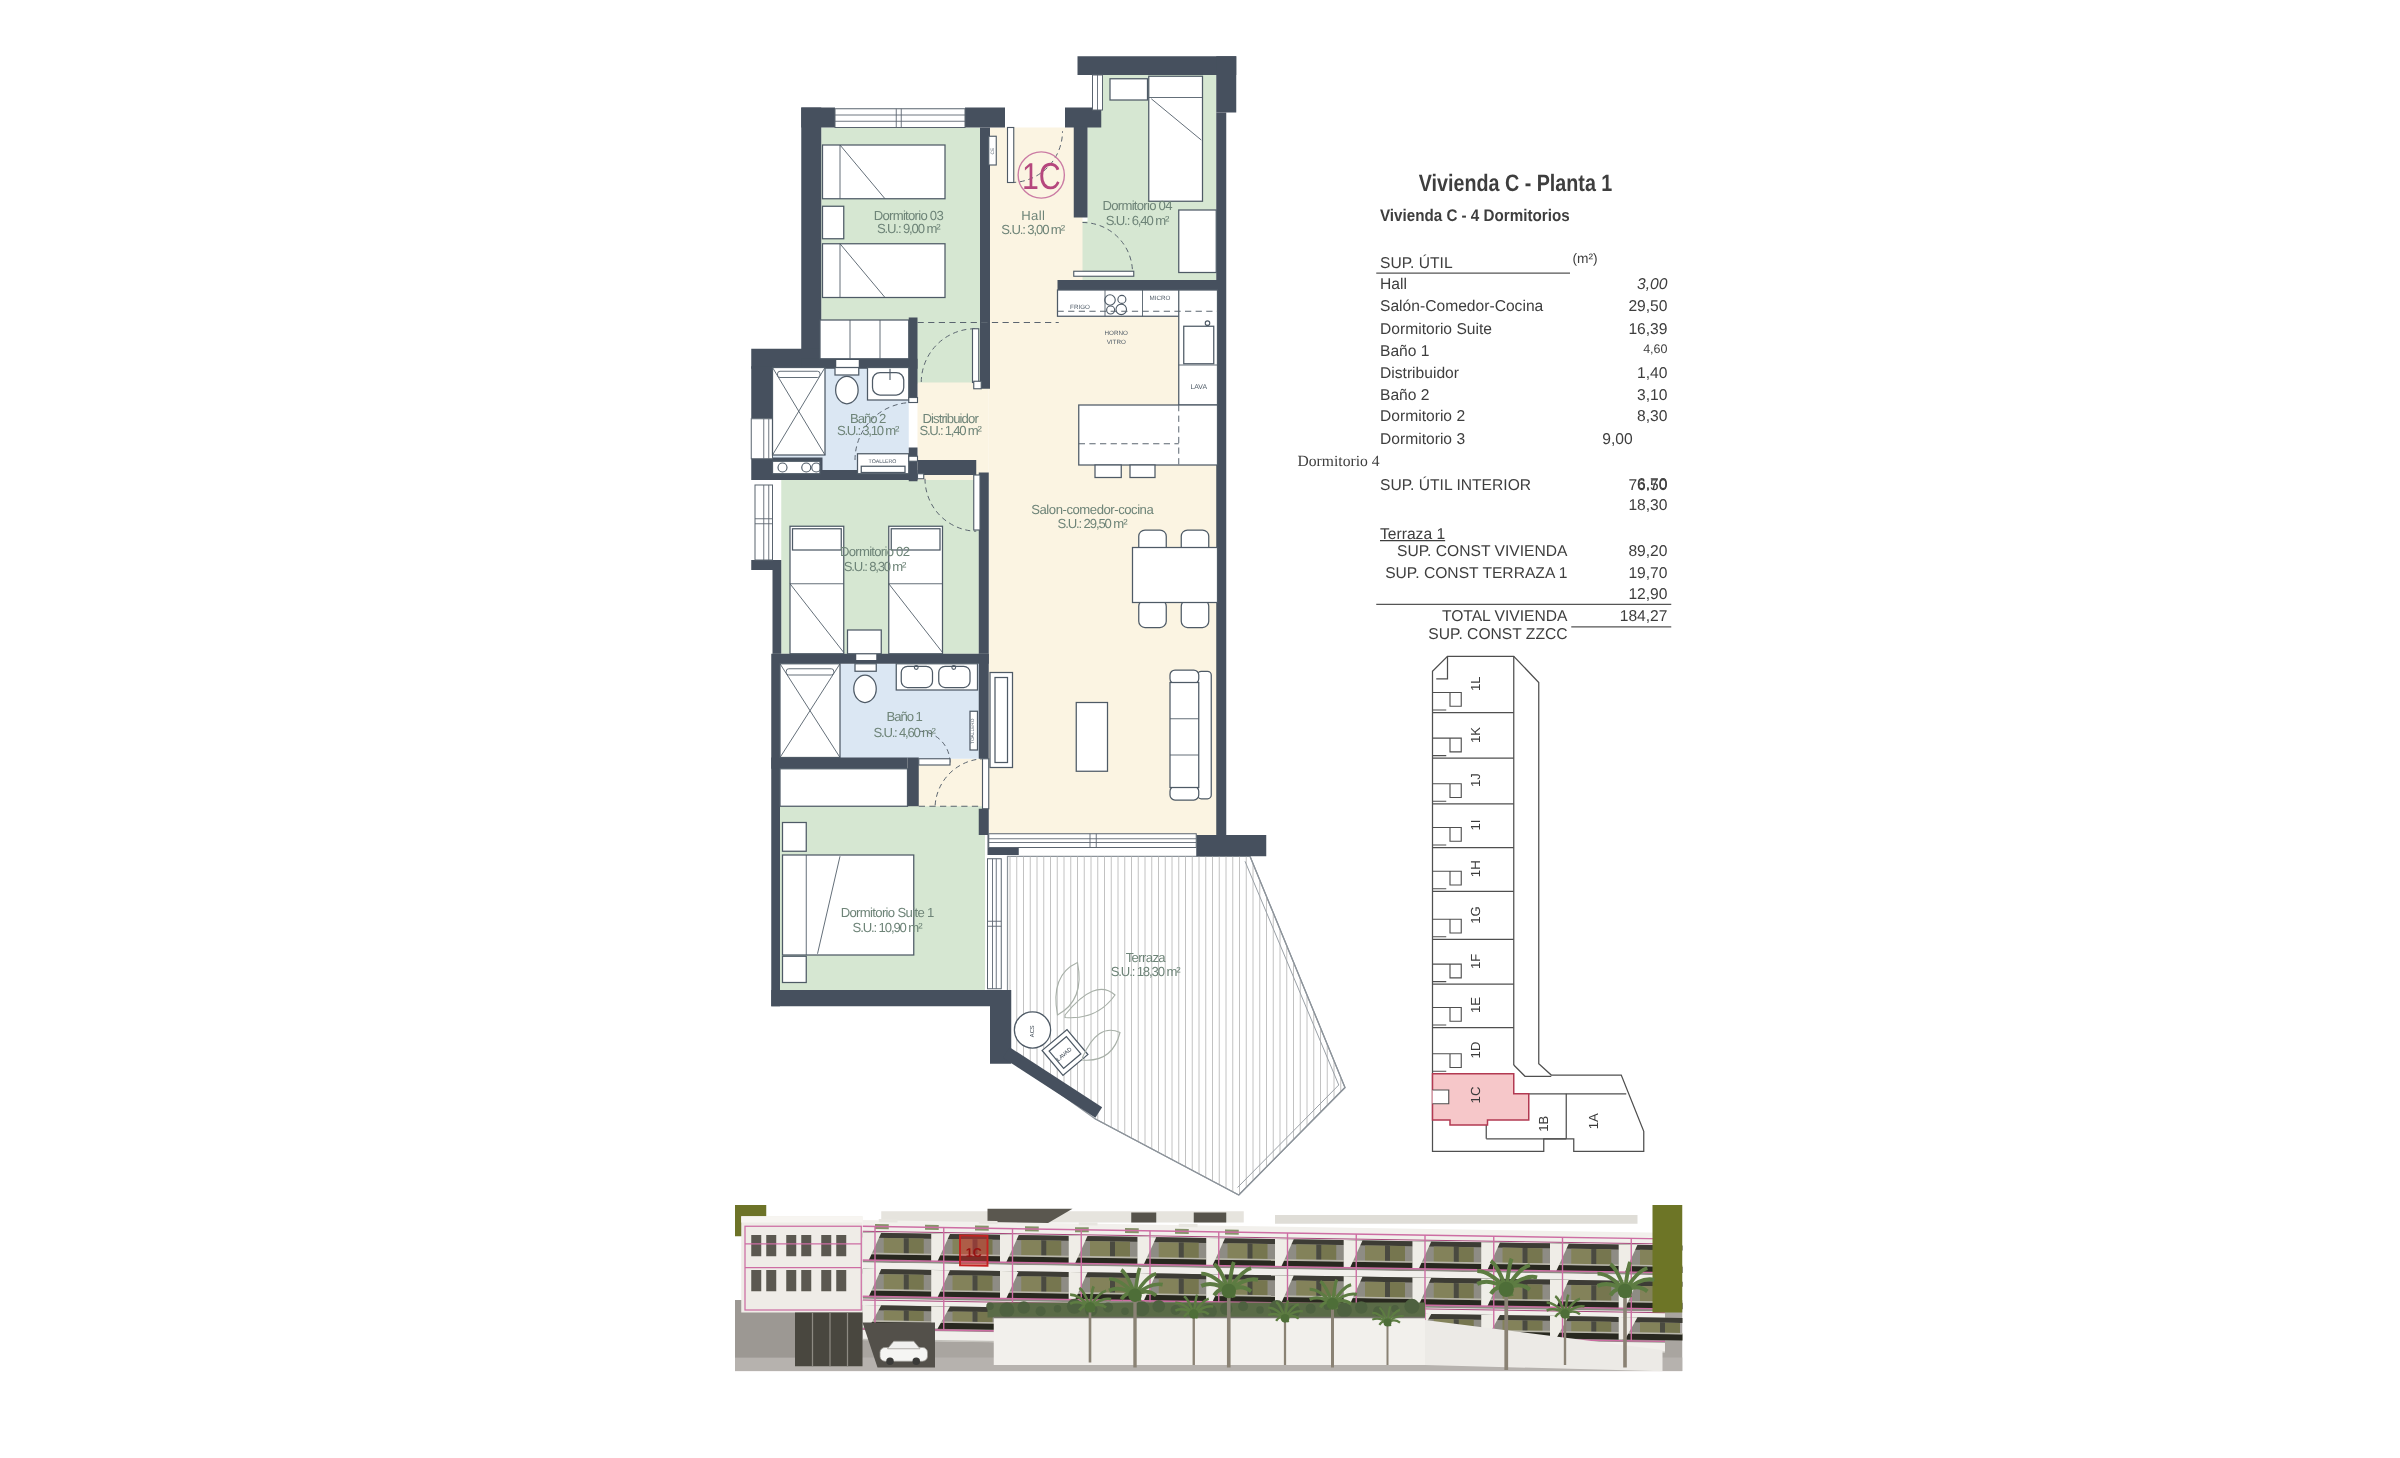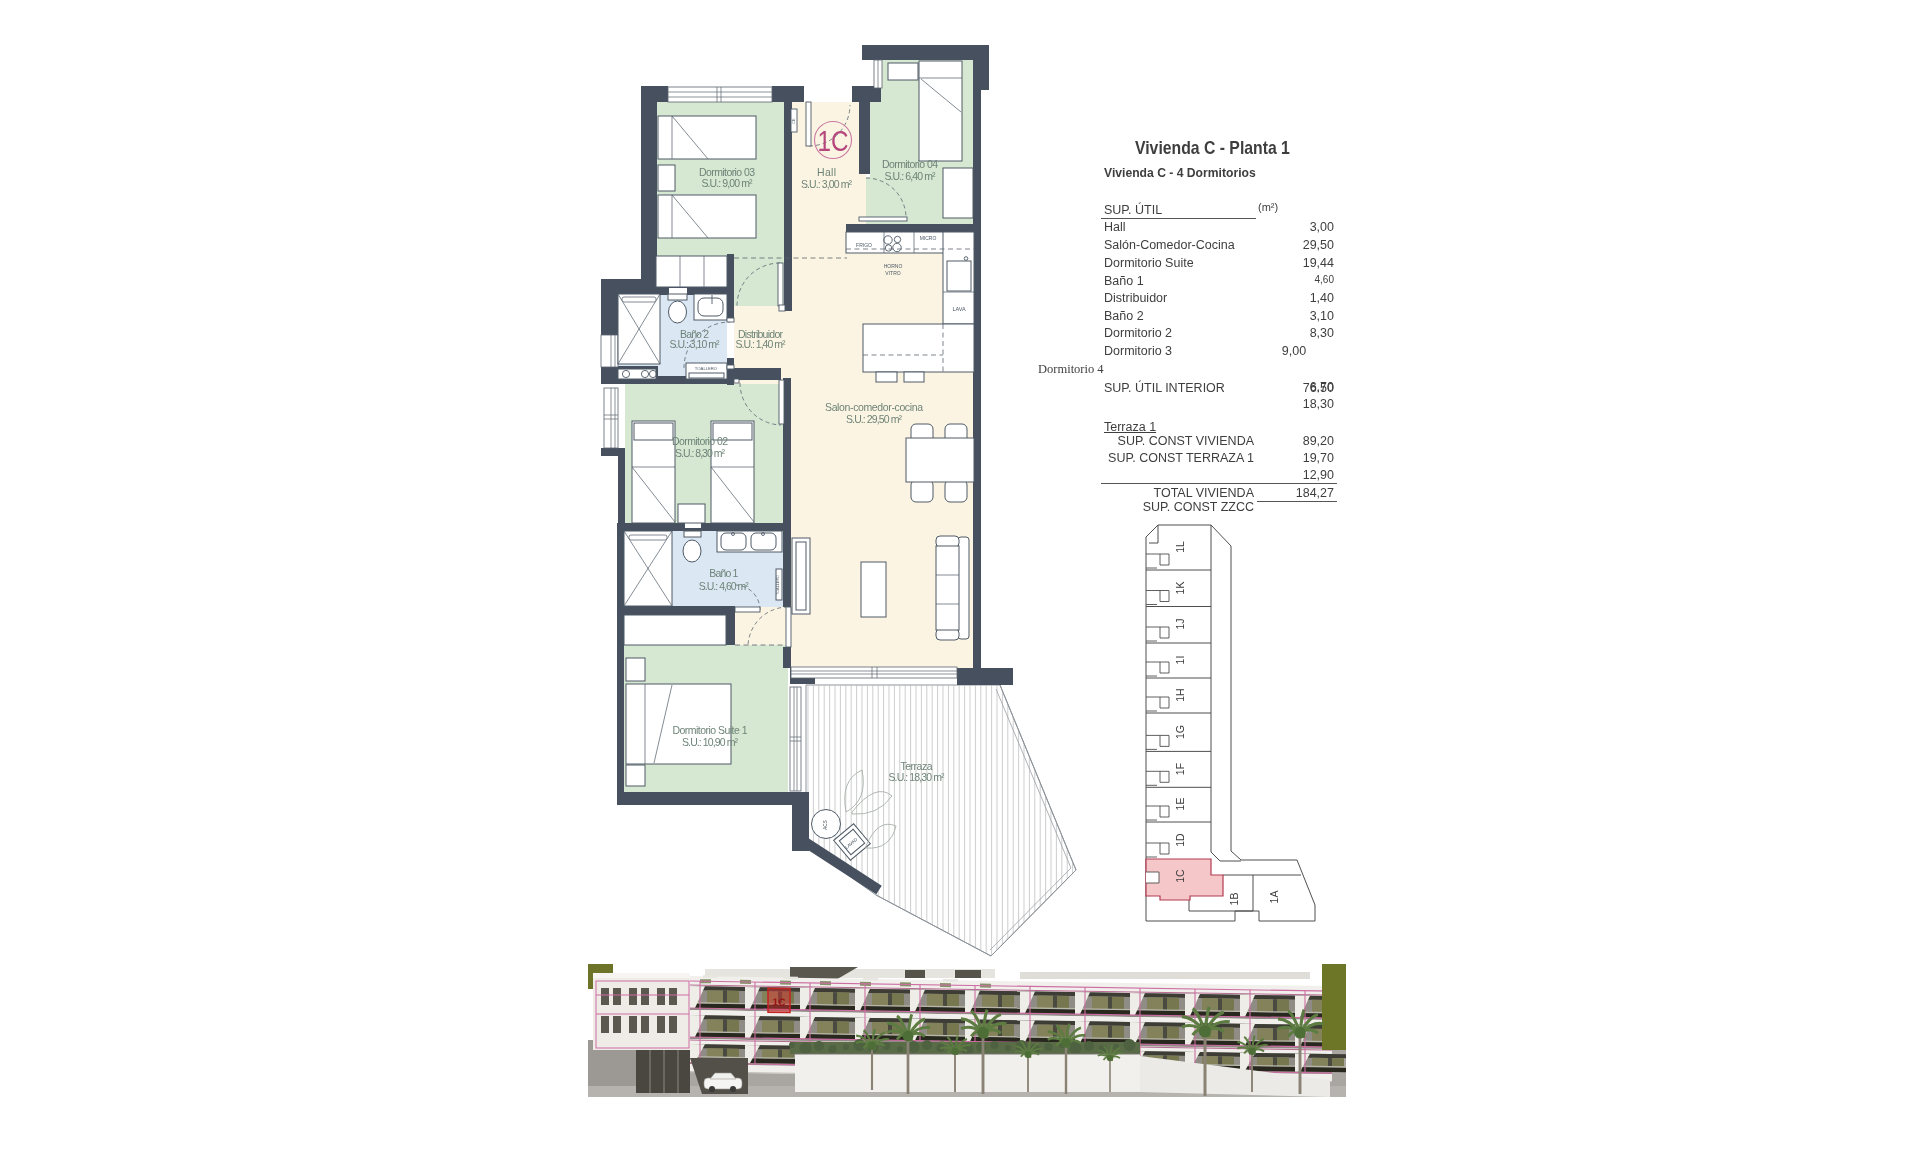--- a/index.html
+++ b/index.html
@@ -1058,25 +1058,25 @@
 <div class="tt" style="left:1135px;top:137px;font-size:19px;font-weight:bold;transform:scaleX(0.83);transform-origin:0 0;">Vivienda C - Planta 1</div>
 
 <div class="tt" style="left:1104px;top:165px;font-size:13.5px;font-weight:bold;transform:scaleX(0.9);transform-origin:0 0;">Vivienda C - 4 Dormitorios</div>
 
 <div class="tt" style="left:1104px;top:203px;font-size:12.5px;">SUP. ÚTIL</div>
 <div class="tt" style="left:1258px;top:201px;font-size:11px;">(m²)</div>
 
 <div style="position:absolute;left:1101px;top:218px;width:155px;border-top:1px solid #555;"></div>
 
 <div class="tt" style="left:1104px;top:220.0px;font-size:12.5px;">Hall</div>
-<div class="tt" style="left:1254px;top:220.0px;font-size:12.5px;width:80px;text-align:right;">3,00</div>
+<div class="tt" style="left:1254px;top:220.0px;font-size:12.5px;width:80px;text-align:right;font-style:italic;">3,00</div>
 <div class="tt" style="left:1104px;top:238.0px;font-size:12.5px;">Salón-Comedor-Cocina</div>
 <div class="tt" style="left:1254px;top:238.0px;font-size:12.5px;width:80px;text-align:right;">29,50</div>
 <div class="tt" style="left:1104px;top:256.0px;font-size:12.5px;">Dormitorio Suite</div>
-<div class="tt" style="left:1254px;top:256.0px;font-size:12.5px;width:80px;text-align:right;">19,44</div>
+<div class="tt" style="left:1254px;top:256.0px;font-size:12.5px;width:80px;text-align:right;">16,39</div>
 <div class="tt" style="left:1104px;top:273.5px;font-size:12.5px;">Baño 1</div>
 <div class="tt" style="left:1254px;top:273.5px;font-size:10px;width:80px;text-align:right;">4,60</div>
 <div class="tt" style="left:1104px;top:291.0px;font-size:12.5px;">Distribuidor</div>
 <div class="tt" style="left:1254px;top:291.0px;font-size:12.5px;width:80px;text-align:right;">1,40</div>
 <div class="tt" style="left:1104px;top:308.5px;font-size:12.5px;">Baño 2</div>
 <div class="tt" style="left:1254px;top:308.5px;font-size:12.5px;width:80px;text-align:right;">3,10</div>
 <div class="tt" style="left:1104px;top:326.0px;font-size:12.5px;">Dormitorio 2</div>
 <div class="tt" style="left:1254px;top:326.0px;font-size:12.5px;width:80px;text-align:right;">8,30</div>
 <div class="tt" style="left:1104px;top:344.0px;font-size:12.5px;">Dormitorio 3</div>
 <div class="tt" style="left:1254px;top:344.0px;font-size:12.5px;width:80px;text-align:center;">9,00</div>

